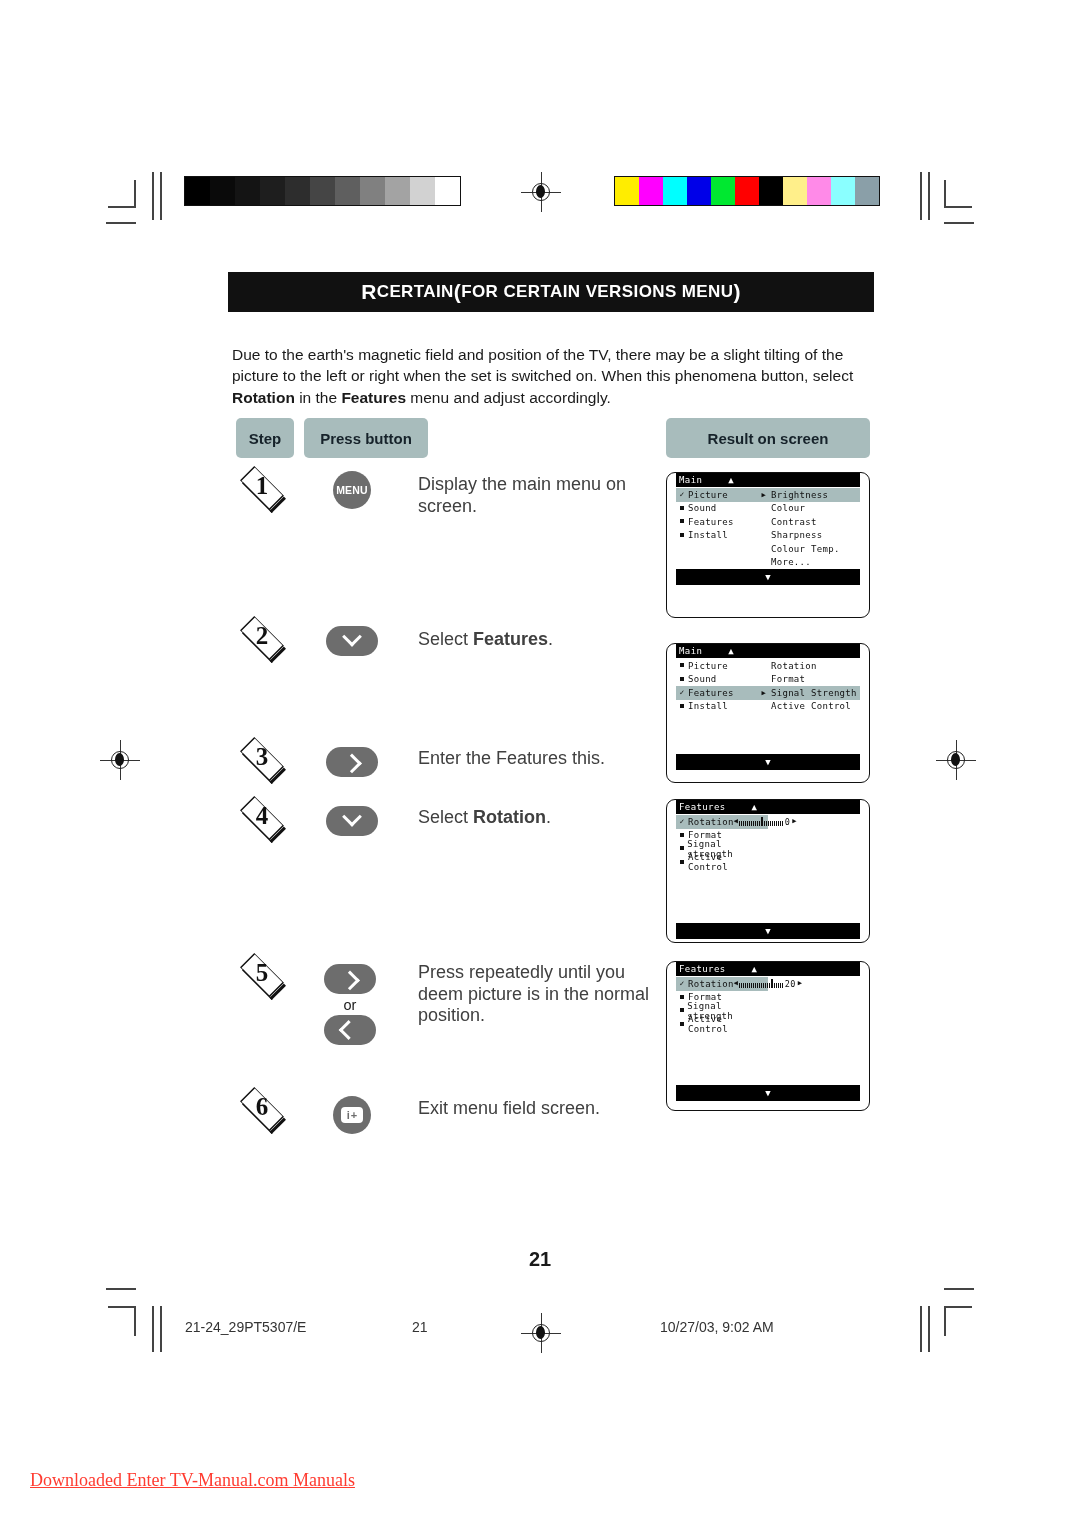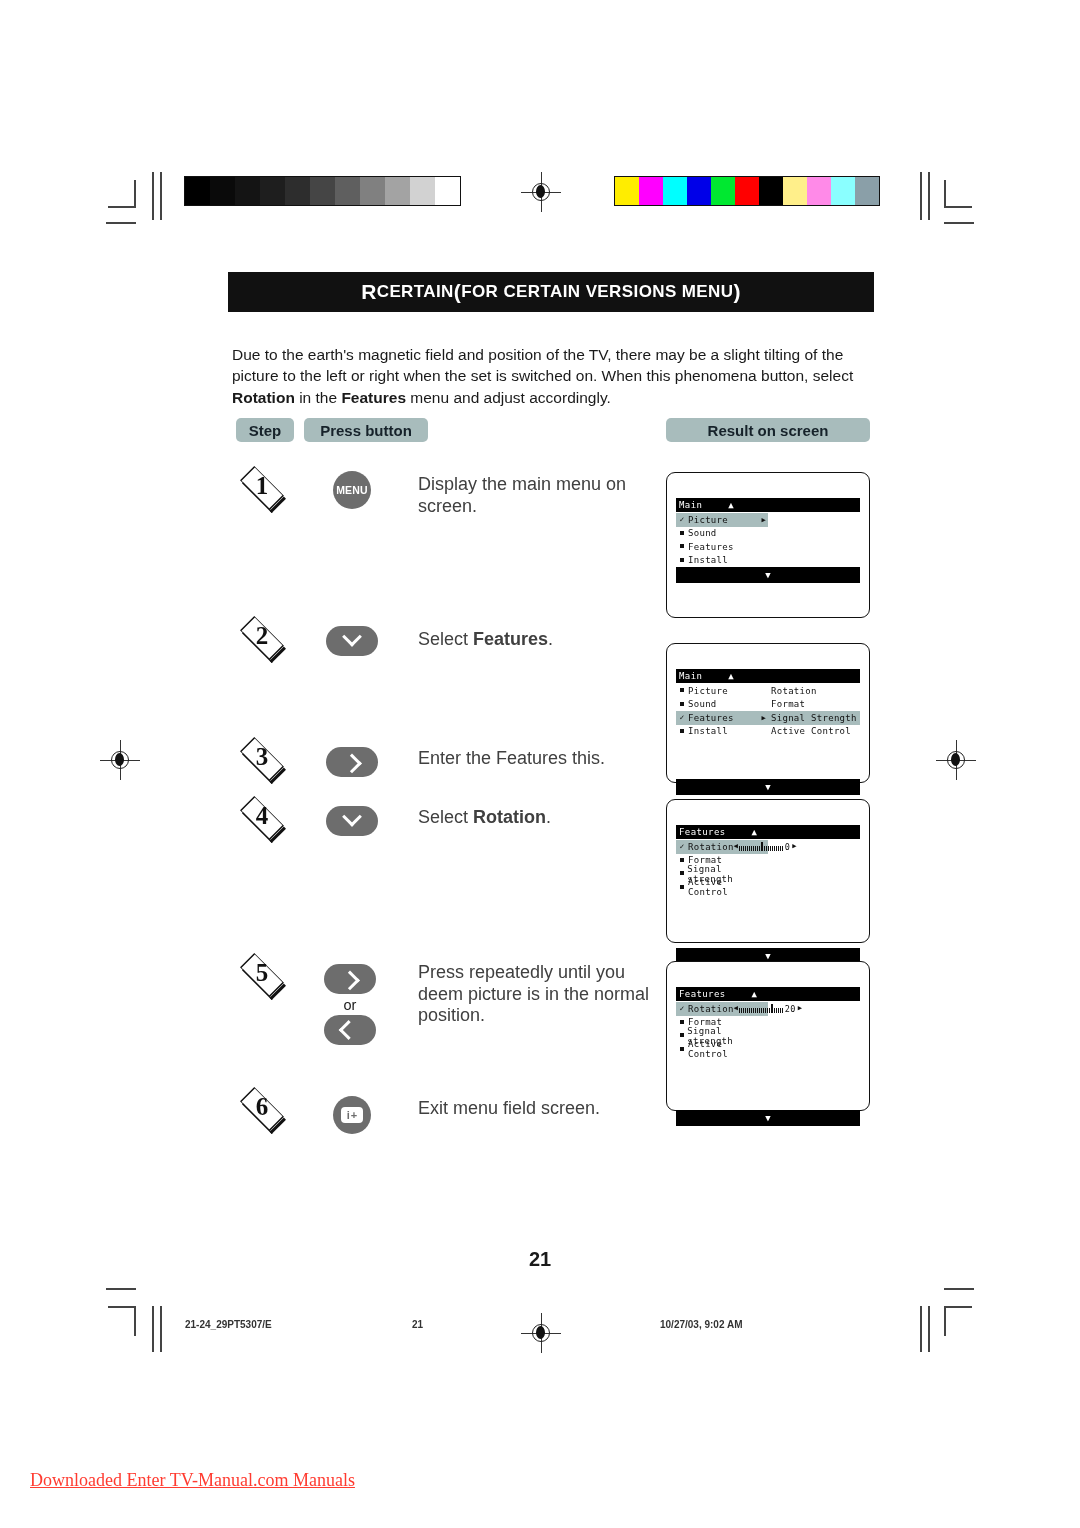--- a/index.html
+++ b/index.html
@@ -61,21 +61,21 @@
 
   
   .pill {
     position: absolute;
     background: #a8bcbc;
     border-radius: 5px;
     color: #16222a;
     font-weight: bold;
     font-size: 15px;
     display: flex; align-items: center; justify-content: center;
-    height: 24px;
+    height: 40px;
   }
   #pill-step { left: 236px; top: 418px; width: 58px; }
   #pill-press { left: 304px; top: 418px; width: 124px; }
   #pill-result { left: 666px; top: 418px; width: 204px; }
 
   
   .step-num {
     position: absolute;
     width: 62px; height: 42px;
   }
@@ -144,21 +144,21 @@
   .instr b { font-weight: bold; }
 
   
   .tv {
     position: absolute;
     width: 204px;
     border: 1.8px solid #111;
     border-radius: 9px;
     background: #ffffff;
     box-sizing: border-box;
-    padding: 25px 9px;
+    padding: 0 9px;
     font-family: "DejaVu Sans Mono", monospace;
   }
   .osd-bar {
     background: #000000; color: #ffffff;
     height: 14px; display: flex; align-items: center;
     font-size: 9px; letter-spacing: 0.4px;
     padding-left: 3px;
   }
   .osd-bar .arrow { margin-left: 26px; font-size: 9px; line-height: 1; }
   .osd-bottom {
@@ -195,21 +195,21 @@
   .slider .ticks i.handle { height: 9px; width: 1.6px; }
   .slider .val { font-size: 8.5px; margin: 0 1px; }
 
   
   .pageno {
     position: absolute; left: 0; top: 1248px; width: 1080px;
     text-align: center; font-size: 20px; font-weight: bold; color: #1a1a1a;
   }
 
   
-  .footer-txt { position: absolute; font-size: 10px; color: #333; font-family: "Liberation Sans", sans-serif; font-weight: bold; }
+  .footer-txt { position: absolute; font-size: 14px; color: #333; font-family: "Liberation Sans", sans-serif; }
 
   .watermark {
     position: absolute; left: 30px; top: 1470px;
     font-family: "Liberation Serif", serif;
     font-size: 18px;
     color: #ff3b30;
     text-decoration: underline;
   }
 </style>
 </head>
@@ -421,20 +421,40 @@
         </div>
         <div class="osd-row">
           <span class="mark"><span class="sq"></span></span>
           <span>Features</span>
         </div>
         <div class="osd-row">
           <span class="mark"><span class="sq"></span></span>
           <span>Install</span>
         </div>
       </div>
+      <div class="osd-right">
+        <div class="osd-row sel">
+          <span>Brightness</span>
+        </div>
+        <div class="osd-row">
+          <span>Colour</span>
+        </div>
+        <div class="osd-row">
+          <span>Contrast</span>
+        </div>
+        <div class="osd-row">
+          <span>Sharpness</span>
+        </div>
+        <div class="osd-row">
+          <span>Colour Temp.</span>
+        </div>
+        <div class="osd-row">
+          <span>More...</span>
+        </div>
+      </div>
     </div>
     <div style="height: 0px;"></div>
     <div class="osd-bottom">
       <span>▼</span>
     </div>
   </div>
 <div class="tv" id="tv-1" style="left:666px;top:643px;height:140px;">
     <div class="osd-bar">
       <span>Main</span>
       <span class="arrow">▲</span>

